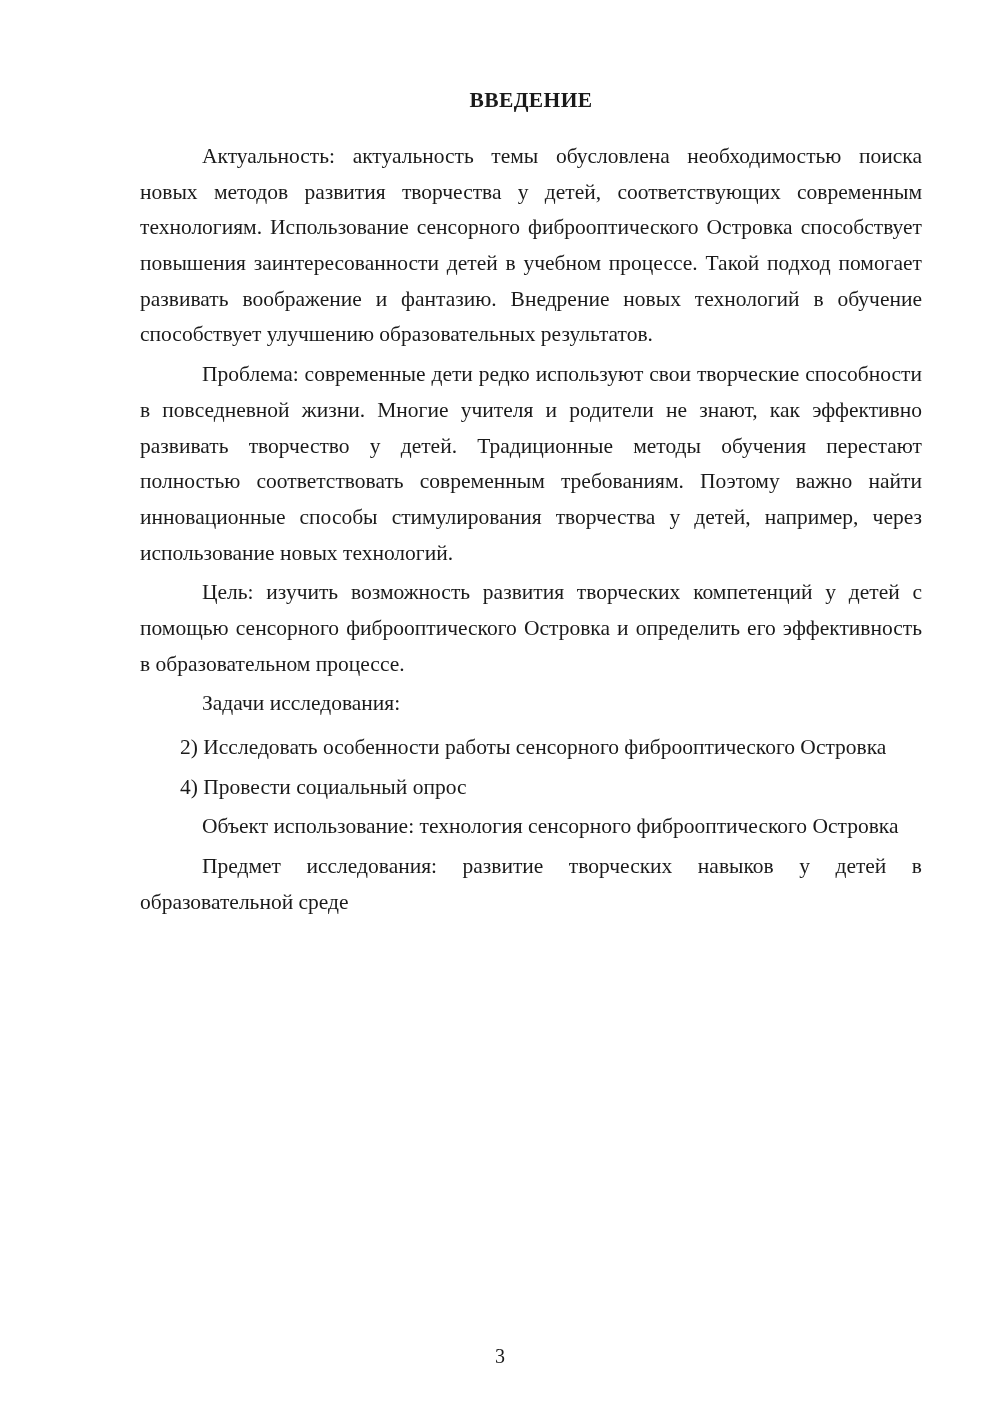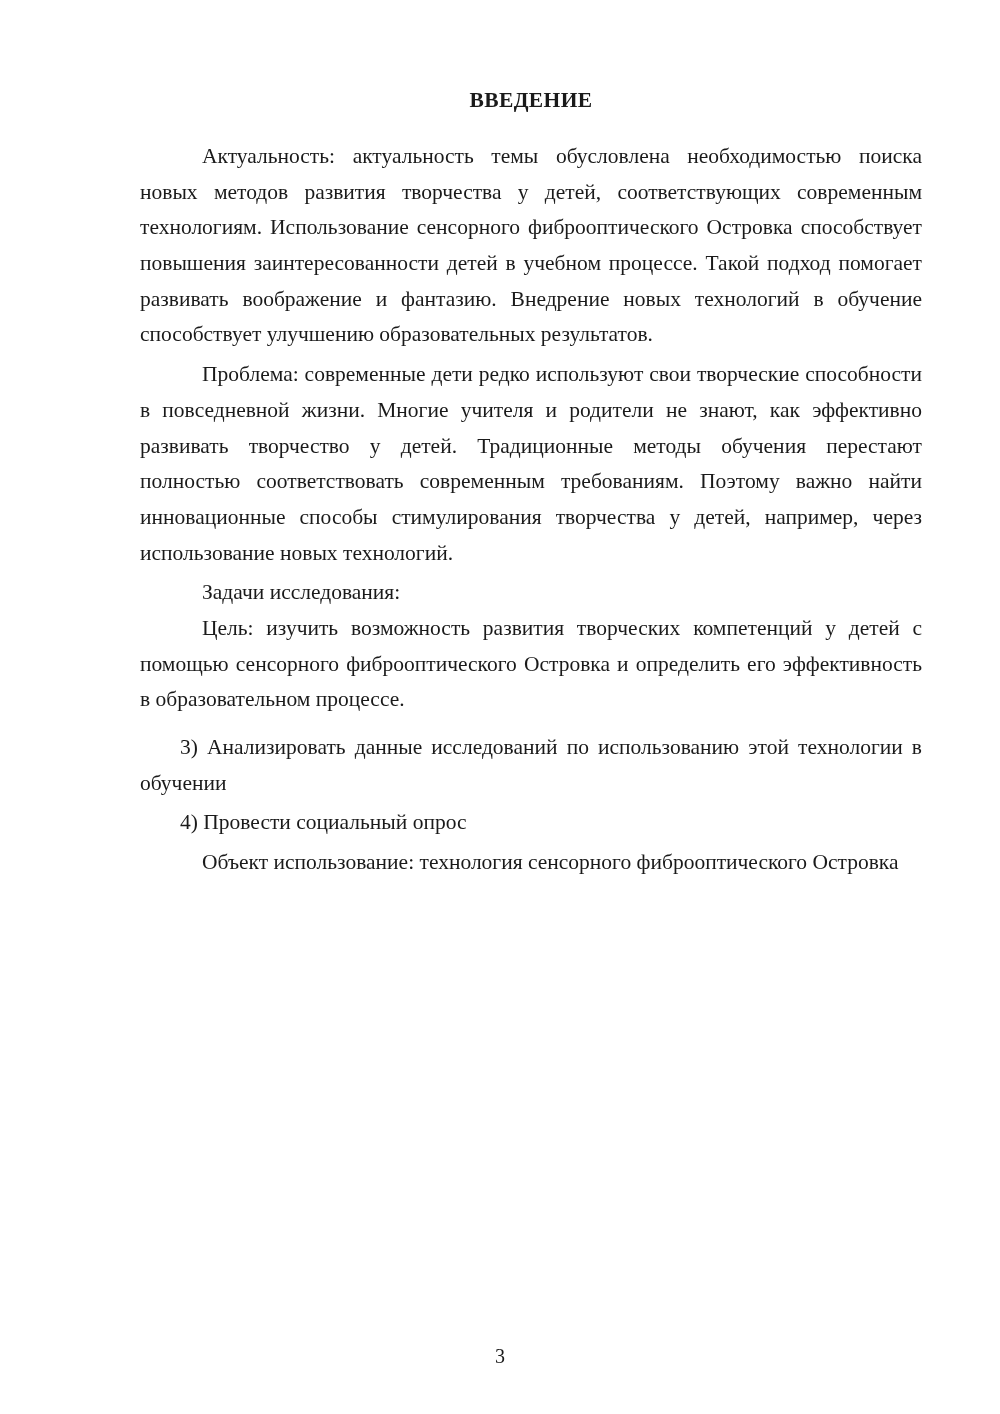--- a/index.html
+++ b/index.html
@@ -59,31 +59,32 @@
 <body>
 
 <div class="page">
 
   <h1 class="doc-title">ВВЕДЕНИЕ</h1>
 
   <p class="para">Актуальность: актуальность темы обусловлена необходимостью поиска новых методов развития творчества у детей, соответствующих современным технологиям. Использование сенсорного фиброоптического Островка способствует повышения заинтересованности детей в учебном процессе. Такой подход помогает развивать воображение и фантазию. Внедрение новых технологий в обучение способствует улучшению образовательных результатов.</p>
 
   <p class="para">Проблема: современные дети редко используют свои творческие способности в повседневной жизни. Многие учителя и родители не знают, как эффективно развивать творчество у детей. Традиционные методы обучения перестают полностью соответствовать современным требованиям. Поэтому важно найти инновационные способы стимулирования творчества у детей, например, через использование новых технологий.</p>
 
+  <p class="para">Цель: изучить возможность развития творческих компетенций у детей с помощью сенсорного фиброоптического Островка и определить его эффективность в образовательном процессе.</p>
+
   <p class="para tight">Задачи исследования:</p>
-
-  <p class="para">Цель: изучить возможность развития творческих компетенций у детей с помощью сенсорного фиброоптического Островка и определить его эффективность в образовательном процессе.</p>
 
   <div class="spacer-sm"></div>
 
 
+  <p class="para list-item">2) Исследовать особенности работы сенсорного фиброоптического Островка</p>
 
-  <p class="para list-item">3) Анализировать данные исследований по использованию этой технологии в обучении</p>
 
   <p class="para list-item">4) Провести социальный опрос</p>
 
 
   <p class="para">Объект использование: технология сенсорного фиброоптического Островка</p>
 
+  <p class="para">Предмет исследования: развитие творческих навыков у детей в образовательной среде</p>
 
   <div class="page-number">3</div>
 
 </div>
 
 </body></html>

